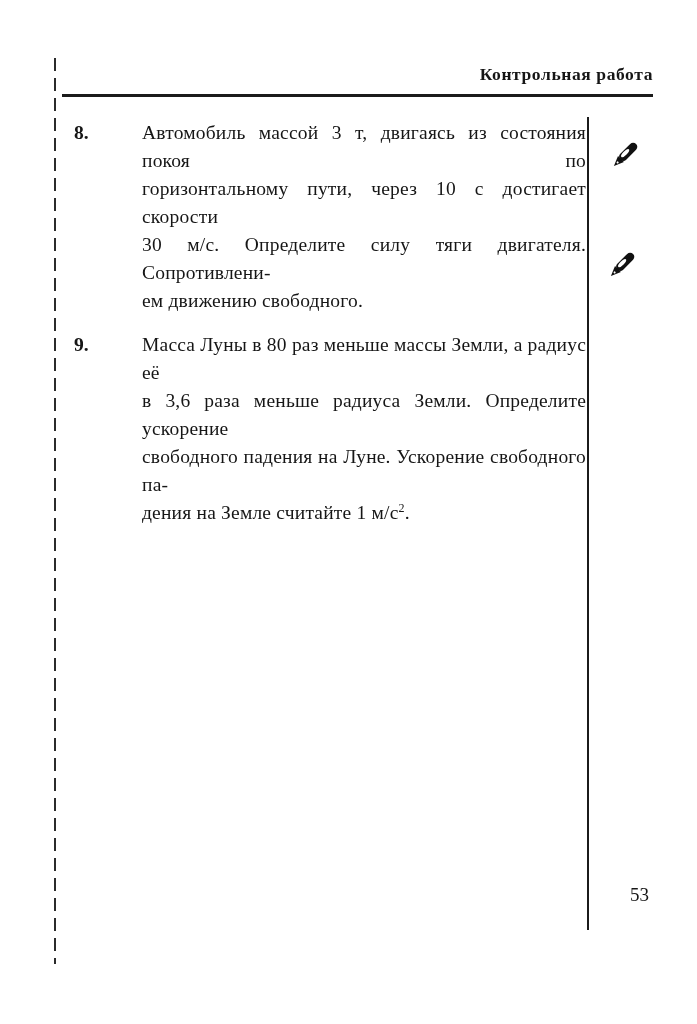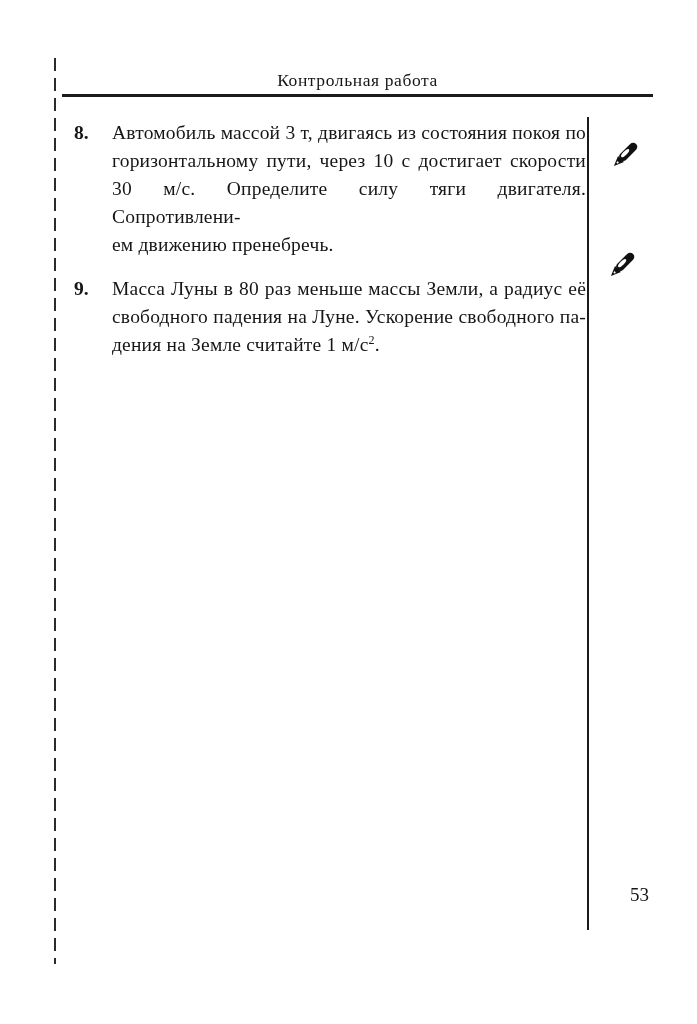--- a/index.html
+++ b/index.html
@@ -21,27 +21,28 @@
     height: 906px;
     background: repeating-linear-gradient(
       to bottom,
       #2b2b2b 0px, #2b2b2b 13px,
       transparent 13px, transparent 20px
     );
   }
   
   .header-title {
     position: absolute;
-    top: 70px;
+    top: 64px;
     left: 62px;
     width: 591px;
-    text-align: center;
+    text-align: right;
     font-size: 17.5px;
     letter-spacing: 0.6px;
     white-space: nowrap;
+    font-weight: bold;
   }
   .header-rule {
     position: absolute;
     left: 62px;
     top: 94px;
     width: 591px;
     height: 2.5px;
     background: #1b1b1b;
   }
   
@@ -67,21 +68,21 @@
     font-weight: bold;
     font-size: 19.5px;
     line-height: 28px;
   }
   .problem-text {
     flex: 1;
     font-size: 19.5px;
     line-height: 28px;
     letter-spacing: 0.2px;
   }
-  .line { text-align: left; white-space: normal; }
+  .line { text-align: left; white-space: normal; margin-left: 30px; }
   .line.just { text-align: justify; text-align-last: justify; }
   .sup {
     font-size: 0.62em;
     vertical-align: super;
     line-height: 0;
   }
   .pen-icon { position: absolute; width: 38px; height: 38px; }
   .pen-1 { left: 606px; top: 136px; }
   .pen-2 { left: 603px; top: 246px; }
   .page-number {
@@ -105,28 +106,29 @@
   <div class="vertical-rule"></div>
 
   <div class="problems">
 
     <div class="problem">
       <div class="problem-number">8.</div>
       <div class="problem-text">
         <div class="line just">Автомобиль массой 3 т, двигаясь из состояния покоя по</div>
         <div class="line just">горизонтальному пути, через 10 с достигает скорости</div>
         <div class="line just">30 м/с. Определите силу тяги двигателя. Сопротивлени-</div>
-        <div class="line">ем движению пренебречь.</div>
+        <div class="line">ем движению свободного.</div>
       </div>
     </div>
 
     <div class="problem">
       <div class="problem-number">9.</div>
       <div class="problem-text">
         <div class="line just">Масса Луны в 80 раз меньше массы Земли, а радиус её</div>
+        <div class="line just">в 3,6 раза меньше радиуса Земли. Определите ускорение</div>
         <div class="line just">свободного падения на Луне. Ускорение свободного па-</div>
         <div class="line"><span>дения на Земле считайте 1 м/с</span><sup class="sup">2</sup><span>.</span></div>
       </div>
     </div>
 
   </div>
 
   <div class="pen-icon pen-1">
     <svg viewBox="0 0 40 40" width="38" height="38" aria-hidden="true">
       <g transform="rotate(-45 20 20)">

